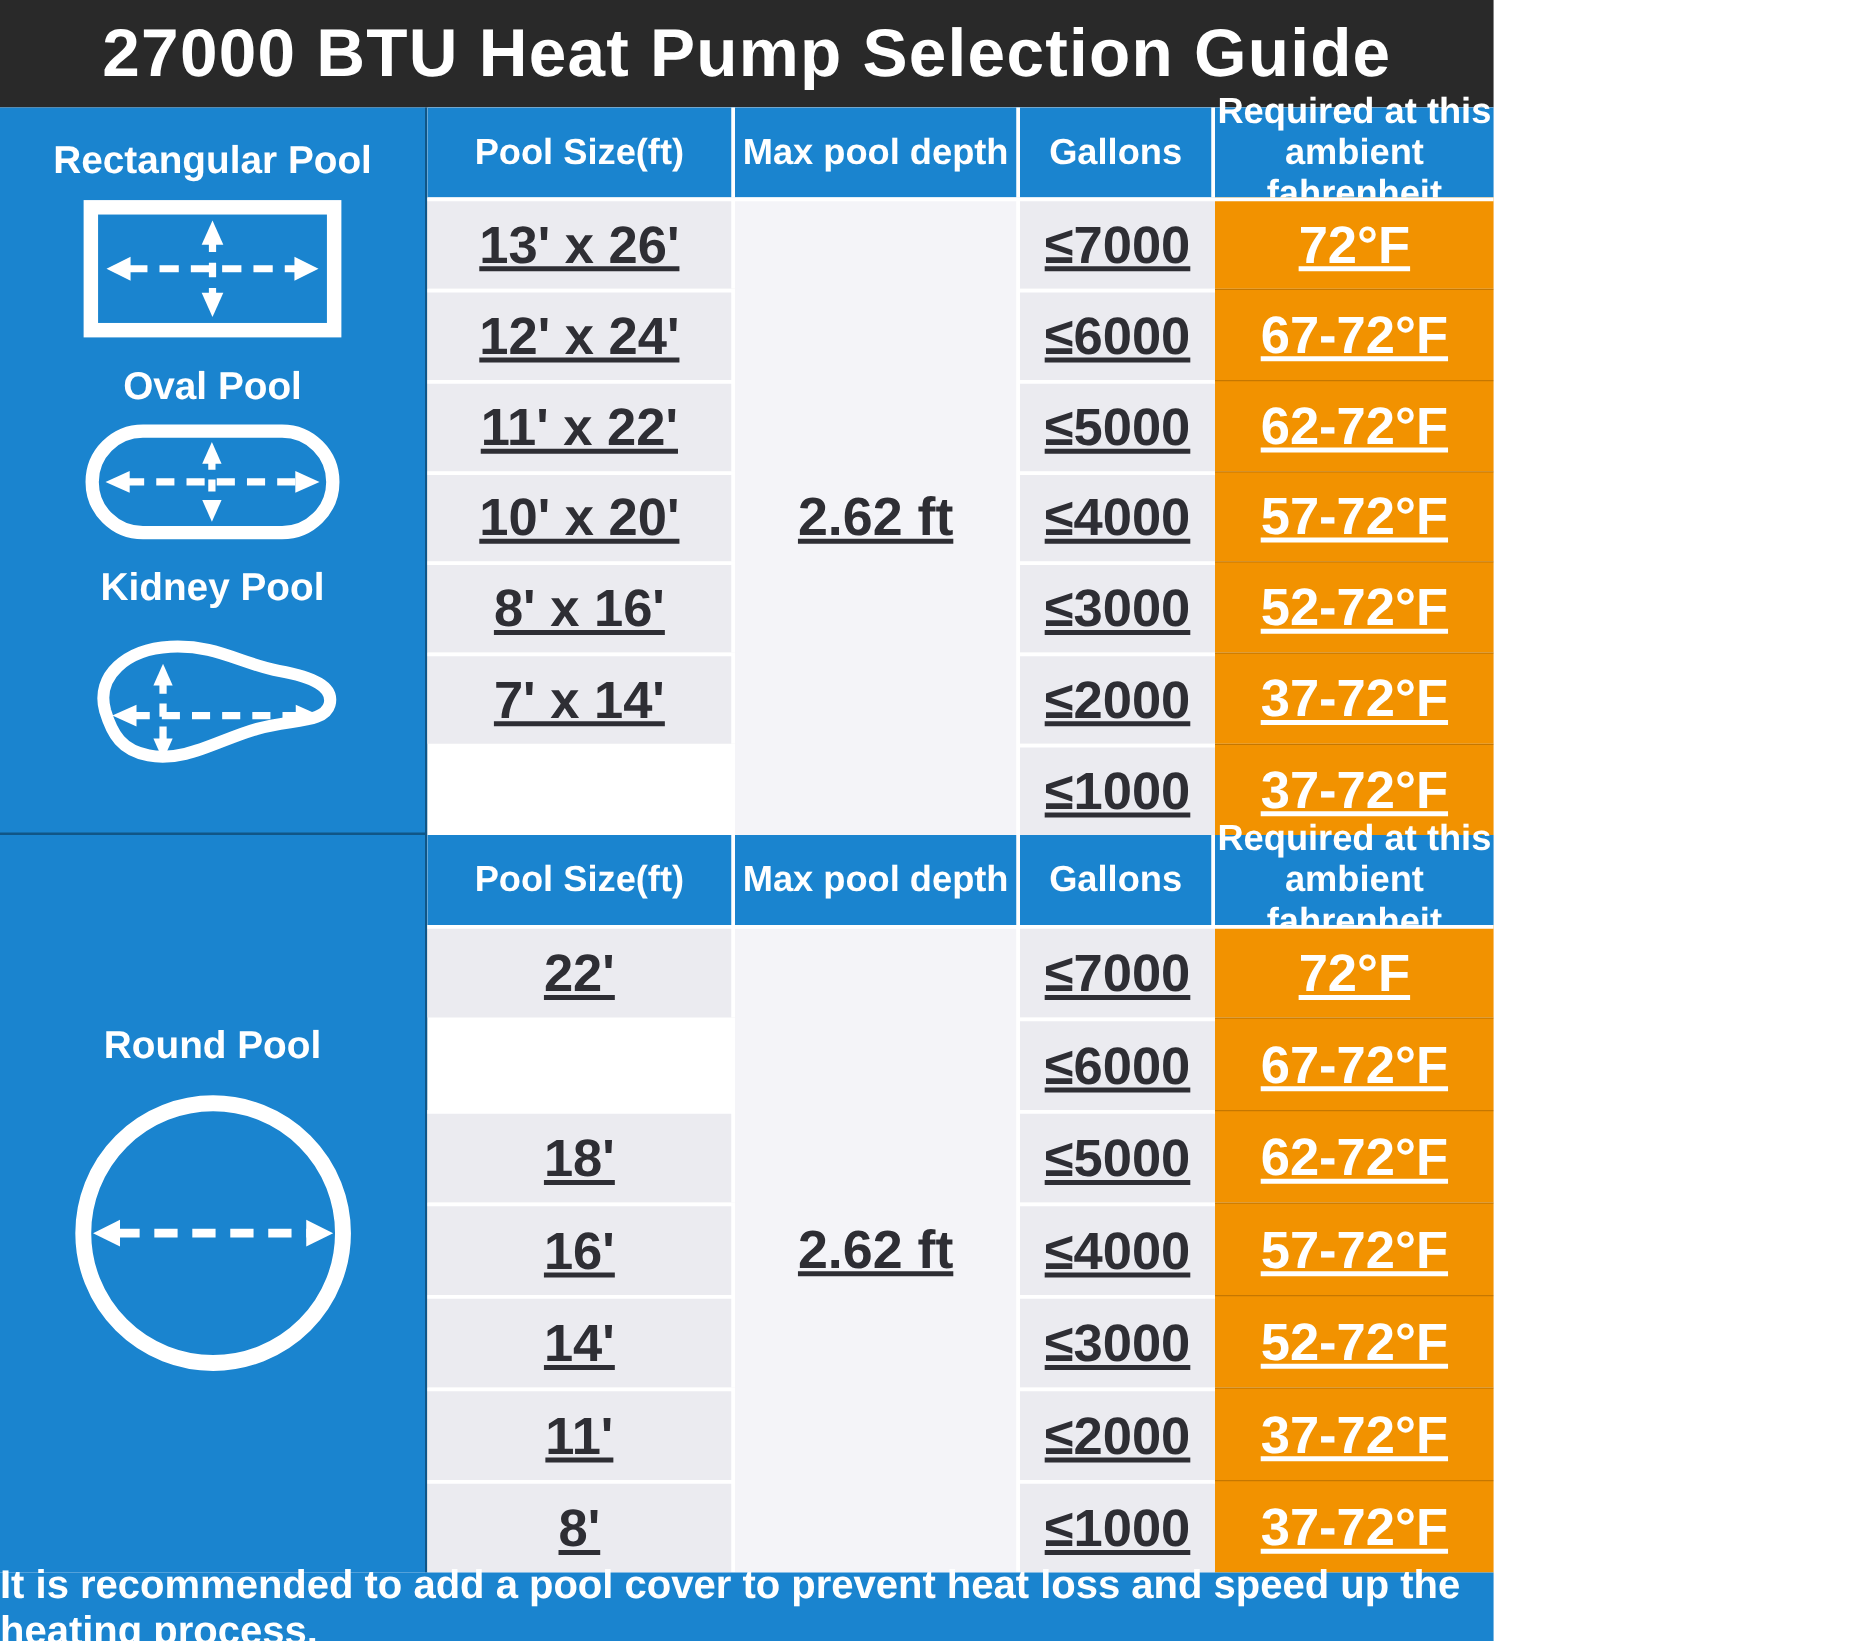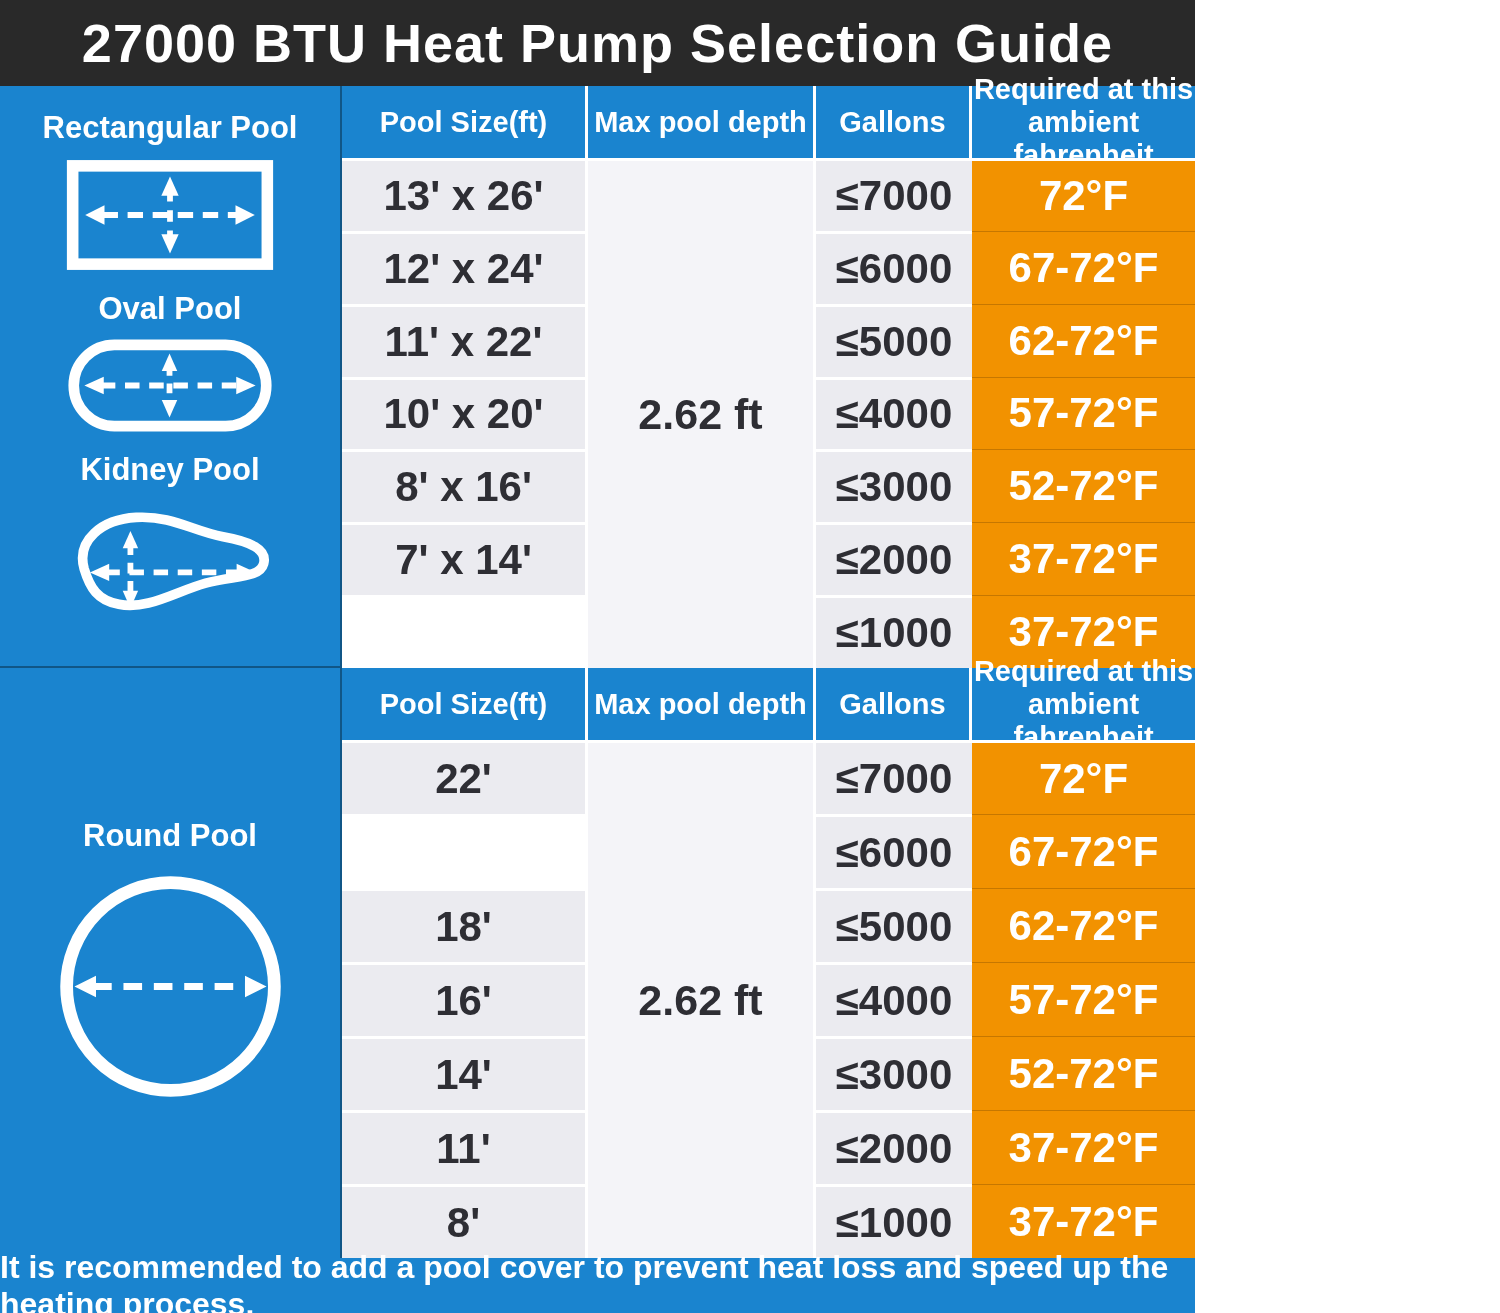--- a/index.html
+++ b/index.html
@@ -42,21 +42,21 @@
   }
   .th{
     background:var(--blue,#1a84cf);color:#fff;
     font-weight:bold;font-size:29px;
     display:flex;align-items:center;justify-content:center;
     border-right:3px solid #fff;box-sizing:border-box;text-align:center;
   }
   .th.no-r{border-right:none;}
   .cell{
     display:flex;align-items:center;justify-content:center;
-    font-weight:bold;box-sizing:border-box;
+    font-weight:bold;box-sizing:border-box;text-decoration:underline;
   }
   .size,.gallons{
     background:var(--row_gray,#ebebf0);
     border-top:3px solid #fff;
     font-size:42px;color:var(--cell_text,#2e2e34);
   }
   .size{border-right:3px solid #fff;}
   .depth{
     background:var(--depth_bg,#f4f4f8);
     border-top:3px solid #fff;border-right:3px solid #fff;

